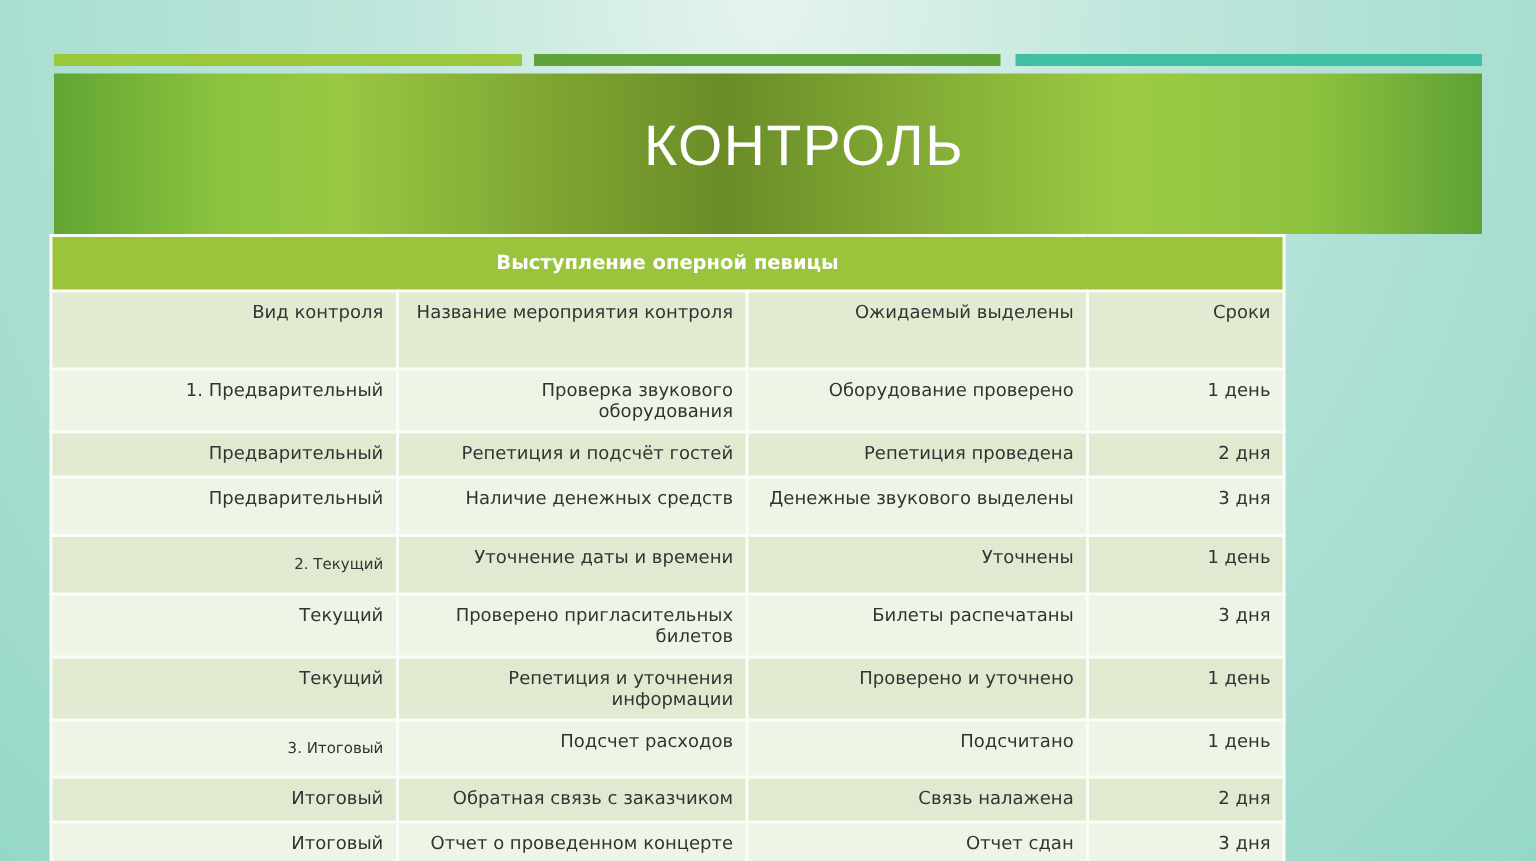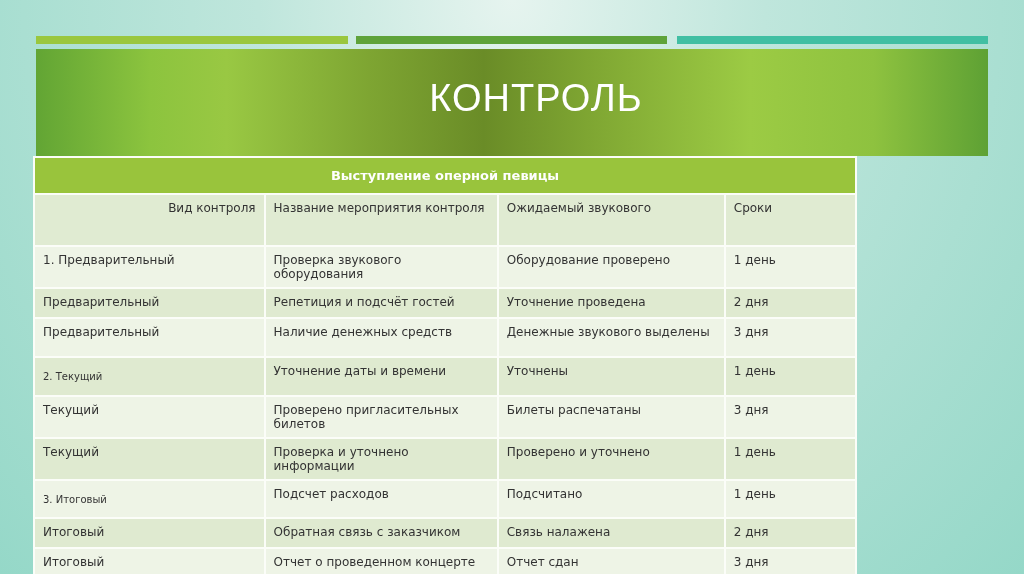--- a/index.html
+++ b/index.html
@@ -9,21 +9,21 @@
   .bar{position:absolute;top:36px;height:8px;}
   .bar1{left:36px;width:312px;background:#9ac73e;}
   .bar2{left:356px;width:311px;background:#5fa33a;}
   .bar3{left:677px;width:311px;background:#41bfa3;}
   .banner{position:absolute;left:36px;top:49px;width:952px;height:107px;
     background:linear-gradient(90deg,#62a534 0%,#8cc43e 12%,#99c843 20%,#7ea532 35%,#6a8c27 47%,#82aa34 60%,#9ccb44 75%,#8ec23f 88%,#5ea134 100%);}
   .title{position:absolute;left:0;right:0;top:28px;text-align:center;color:#fff;
     font-family:"Liberation Sans",sans-serif;font-size:38px;letter-spacing:1px;padding-left:48px;}
   .tbl{position:absolute;left:33px;top:156px;width:824px;border-collapse:collapse;
     font-family:"DejaVu Sans",sans-serif;font-size:12px;color:#333;}
-  .tbl td,.tbl th{border:2px solid #fbfdf8;vertical-align:top;padding:6px 8px;text-align:left;font-weight:normal;}
+  .tbl td,.tbl th{border:2px solid #fbfdf8;vertical-align:top;padding:6px 8px;text-align:right;font-weight:normal;}
   .cap{background:#99c43c;color:#fff;text-align:center!important;font-weight:bold!important;font-size:13px;height:23px;vertical-align:middle!important;}
   .hdr td{background:#e0ebd2;}
   .hdr td.c0{text-align:right;}
   .odd td{background:#eef4e6;}
   .even td{background:#dfead0;}
   .c0{width:247px;}.c1{width:252px;}.c2{width:251px;}.c3{width:140px;margin-top:15px;}
   .big{font-size:10px;}
 </style>
 </head>
 <body>
@@ -37,33 +37,33 @@
 </div>
 
 <table class="tbl">
   <tbody>
       <tr>
     <th colspan="4" class="cap">Выступление оперной певицы</th>
   </tr>
   <tr class="hdr" style="height:52px">
     <td class="c0">Вид контроля</td>
     <td class="c1">Название мероприятия контроля</td>
-    <td class="c2">Ожидаемый звукового</td>
+    <td class="c2">Ожидаемый выделены</td>
     <td class="c3">Сроки</td>
   </tr>
   <tr class="odd" style="height:40px">
     <td>1. Предварительный</td>
     <td>Проверка звукового оборудования</td>
     <td>Оборудование проверено</td>
     <td>1 день</td>
   </tr>
   <tr class="even" style="height:30px">
     <td>Предварительный</td>
     <td>Репетиция и подсчёт гостей</td>
-    <td>Уточнение проведена</td>
+    <td>Репетиция проведена</td>
     <td>2 дня</td>
   </tr>
   <tr class="odd" style="height:39px">
     <td>Предварительный</td>
     <td>Наличие денежных средств</td>
     <td>Денежные звукового выделены</td>
     <td>3 дня</td>
   </tr>
   <tr class="even" style="height:39px">
     <td class="big" style="vertical-align:middle">2. Текущий</td>
@@ -72,21 +72,21 @@
     <td>1 день</td>
   </tr>
   <tr class="odd" style="height:30px">
     <td>Текущий</td>
     <td>Проверено пригласительных билетов</td>
     <td>Билеты распечатаны</td>
     <td>3 дня</td>
   </tr>
   <tr class="even" style="height:39px">
     <td>Текущий</td>
-    <td>Проверка и уточнено информации</td>
+    <td>Репетиция и уточнения информации</td>
     <td>Проверено и уточнено</td>
     <td>1 день</td>
   </tr>
   <tr class="odd" style="height:38px">
     <td class="big" style="vertical-align:middle">3. Итоговый</td>
     <td>Подсчет расходов</td>
     <td>Подсчитано</td>
     <td>1 день</td>
   </tr>
   <tr class="even" style="height:30px">

